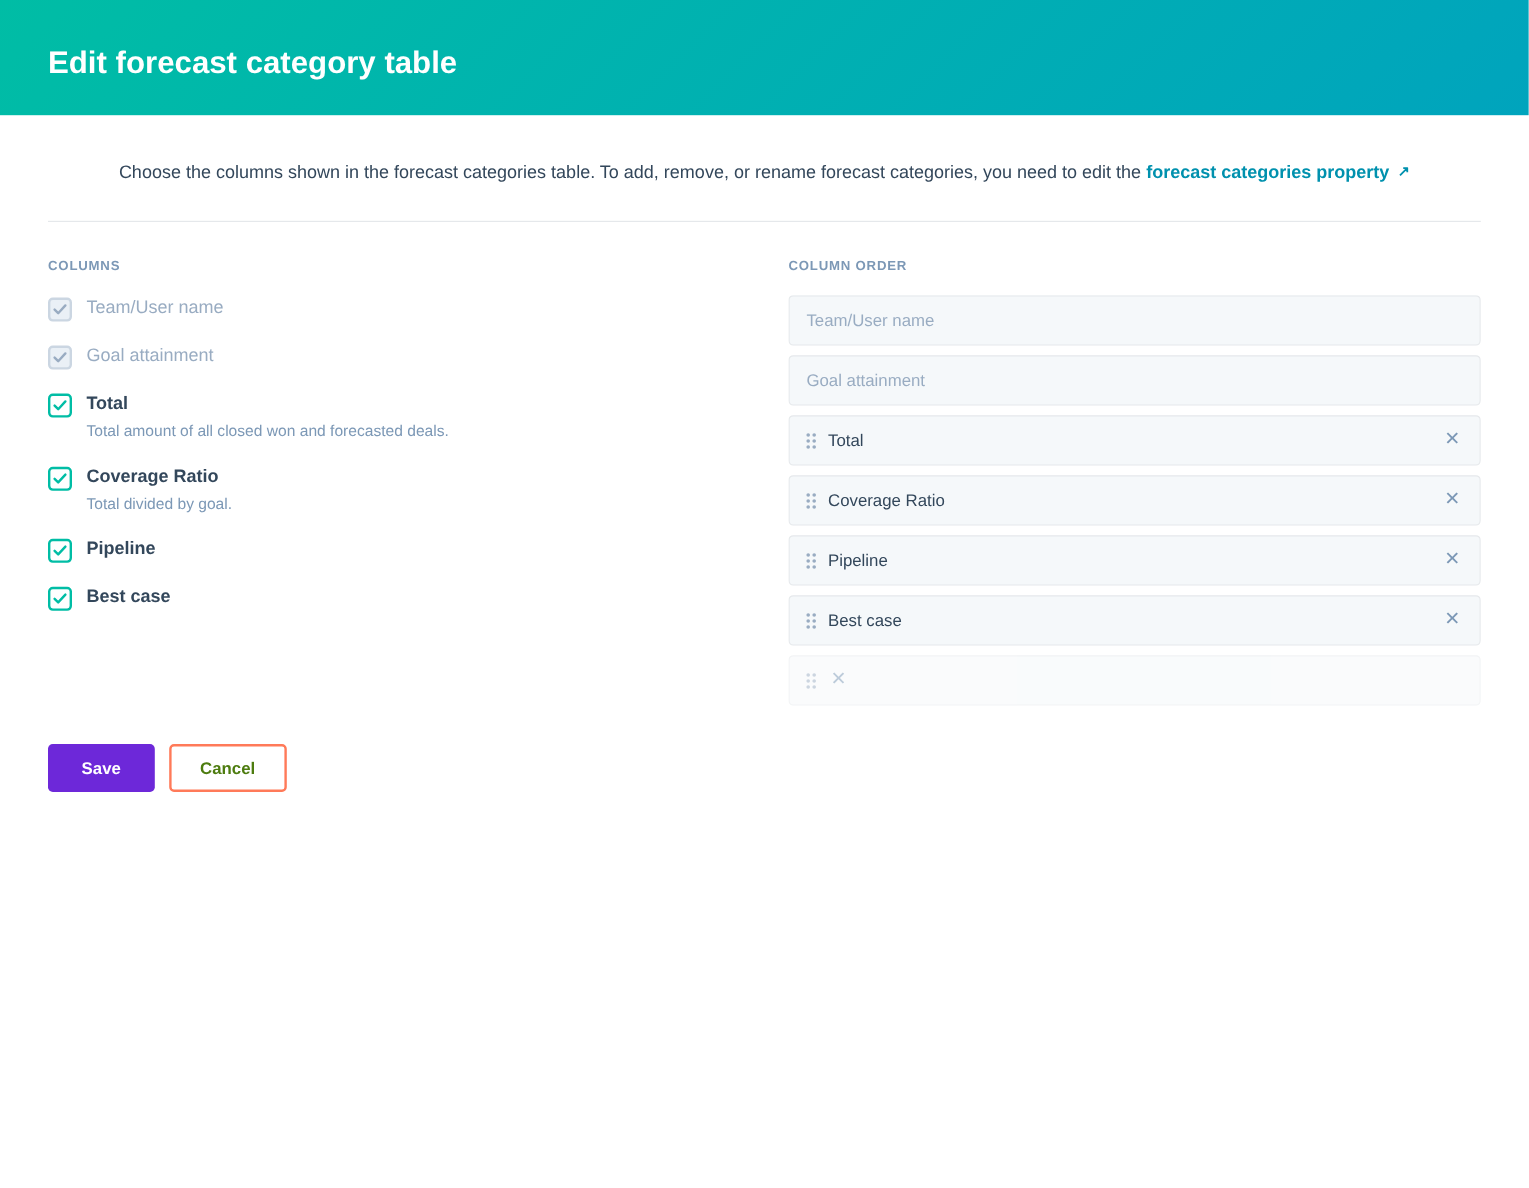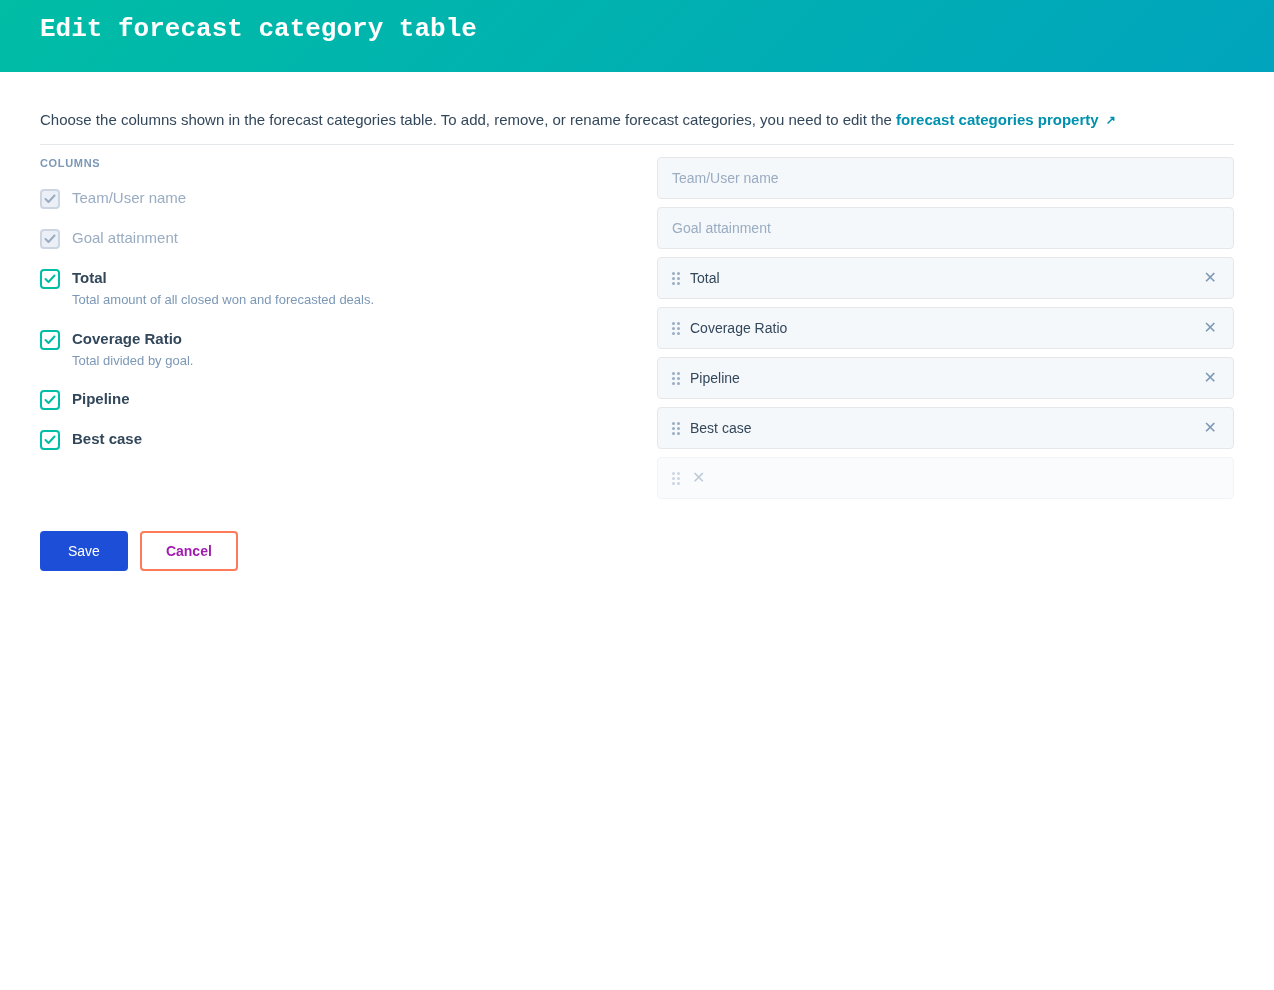--- a/index.html
+++ b/index.html
@@ -5,57 +5,57 @@
     * { box-sizing: border-box; margin: 0; padding: 0; }
     body {
       font-family: -apple-system, BlinkMacSystemFont, 'Segoe UI', Helvetica, Arial, sans-serif;
       background: #fff;
       width: 1274px;
       min-height: 990px;
     }
 
     .header {
       background: linear-gradient(135deg, #00bda5 0%, #00a4bd 100%);
-      padding: 14px 40px 28px 40px;
-      font-family: Liberation Mono, monospace;
+      padding: 37px 40px 28px 40px;
     }
     .header-title {
       color: #fff;
       font-size: 26px;
       font-weight: 700;
     }
 
     .modal-body {
       padding: 36px 40px 0 40px;
     }
 
     .description {
       font-size: 15px;
       color: #33475b;
       line-height: 1.6;
-      margin-bottom: 12px;
+      margin-bottom: 28px;
+      text-align: center;
     }
     .description a {
       color: #0091ae;
       font-weight: 600;
       text-decoration: none;
     }
     .external-icon {
       display: inline-block;
       font-size: 12px;
       margin-left: 3px;
       vertical-align: middle;
       color: #0091ae;
     }
 
     .two-col {
       display: flex;
       gap: 40px;
       border-top: 1px solid #e5e8eb;
-      padding-top: 12px;
+      padding-top: 31px;
     }
 
     .left-col {
       flex: 1;
       min-width: 0;
     }
 
     .right-col {
       flex: 1;
       min-width: 0;
@@ -185,33 +185,33 @@
     }
 
     .footer {
       padding: 24px 40px 30px 40px;
       display: flex;
       gap: 12px;
       align-items: center;
     }
 
     .btn-save {
-      background: #1d4ed8;
+      background: #6d28d9;
       color: #fff;
       border: none;
       border-radius: 4px;
       padding: 12px 28px;
       font-size: 14px;
-      font-weight: 400;
+      font-weight: 700;
       cursor: pointer;
     }
 
     .btn-cancel {
       background: #fff;
-      color: #a21caf;
+      color: #4d7c0f;
       border: 2px solid #ff7a59;
       border-radius: 4px;
       padding: 10px 24px;
       font-size: 14px;
       font-weight: 600;
       cursor: pointer;
     }
 
     .scrollable-left {
       max-height: 520px;
@@ -322,20 +322,21 @@
             </div>
             <div class="checkbox-label-wrap">
               <div class="item-name">Best case</div>
             </div>
           </div>
 
         </div>
       </div>
 
       <div class="right-col">
+        <div class="col-header">COLUMN ORDER</div>
         <div class="scrollable-right">
 
           <div class="order-item disabled-item">
             <span class="order-item-label disabled-label">Team/User name</span>
           </div>
 
           <div class="order-item disabled-item">
             <span class="order-item-label disabled-label">Goal attainment</span>
           </div>
 

